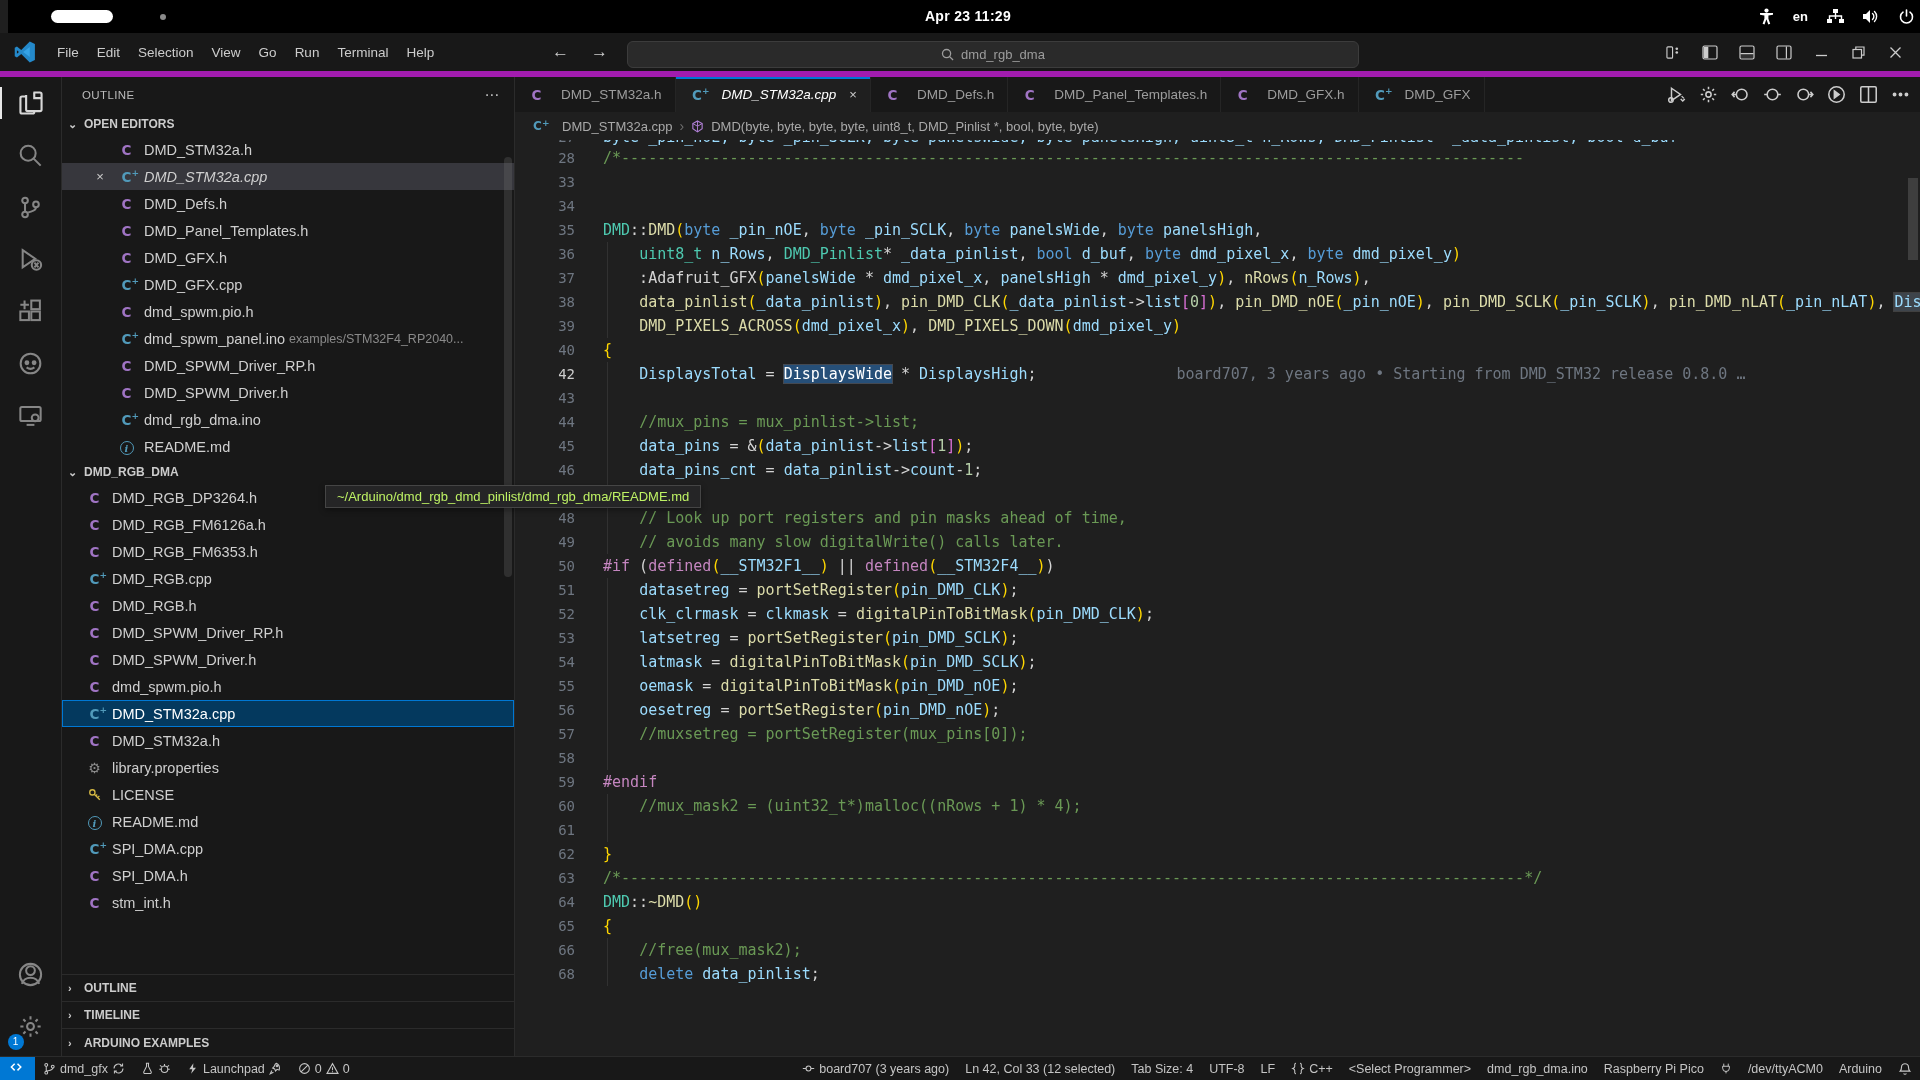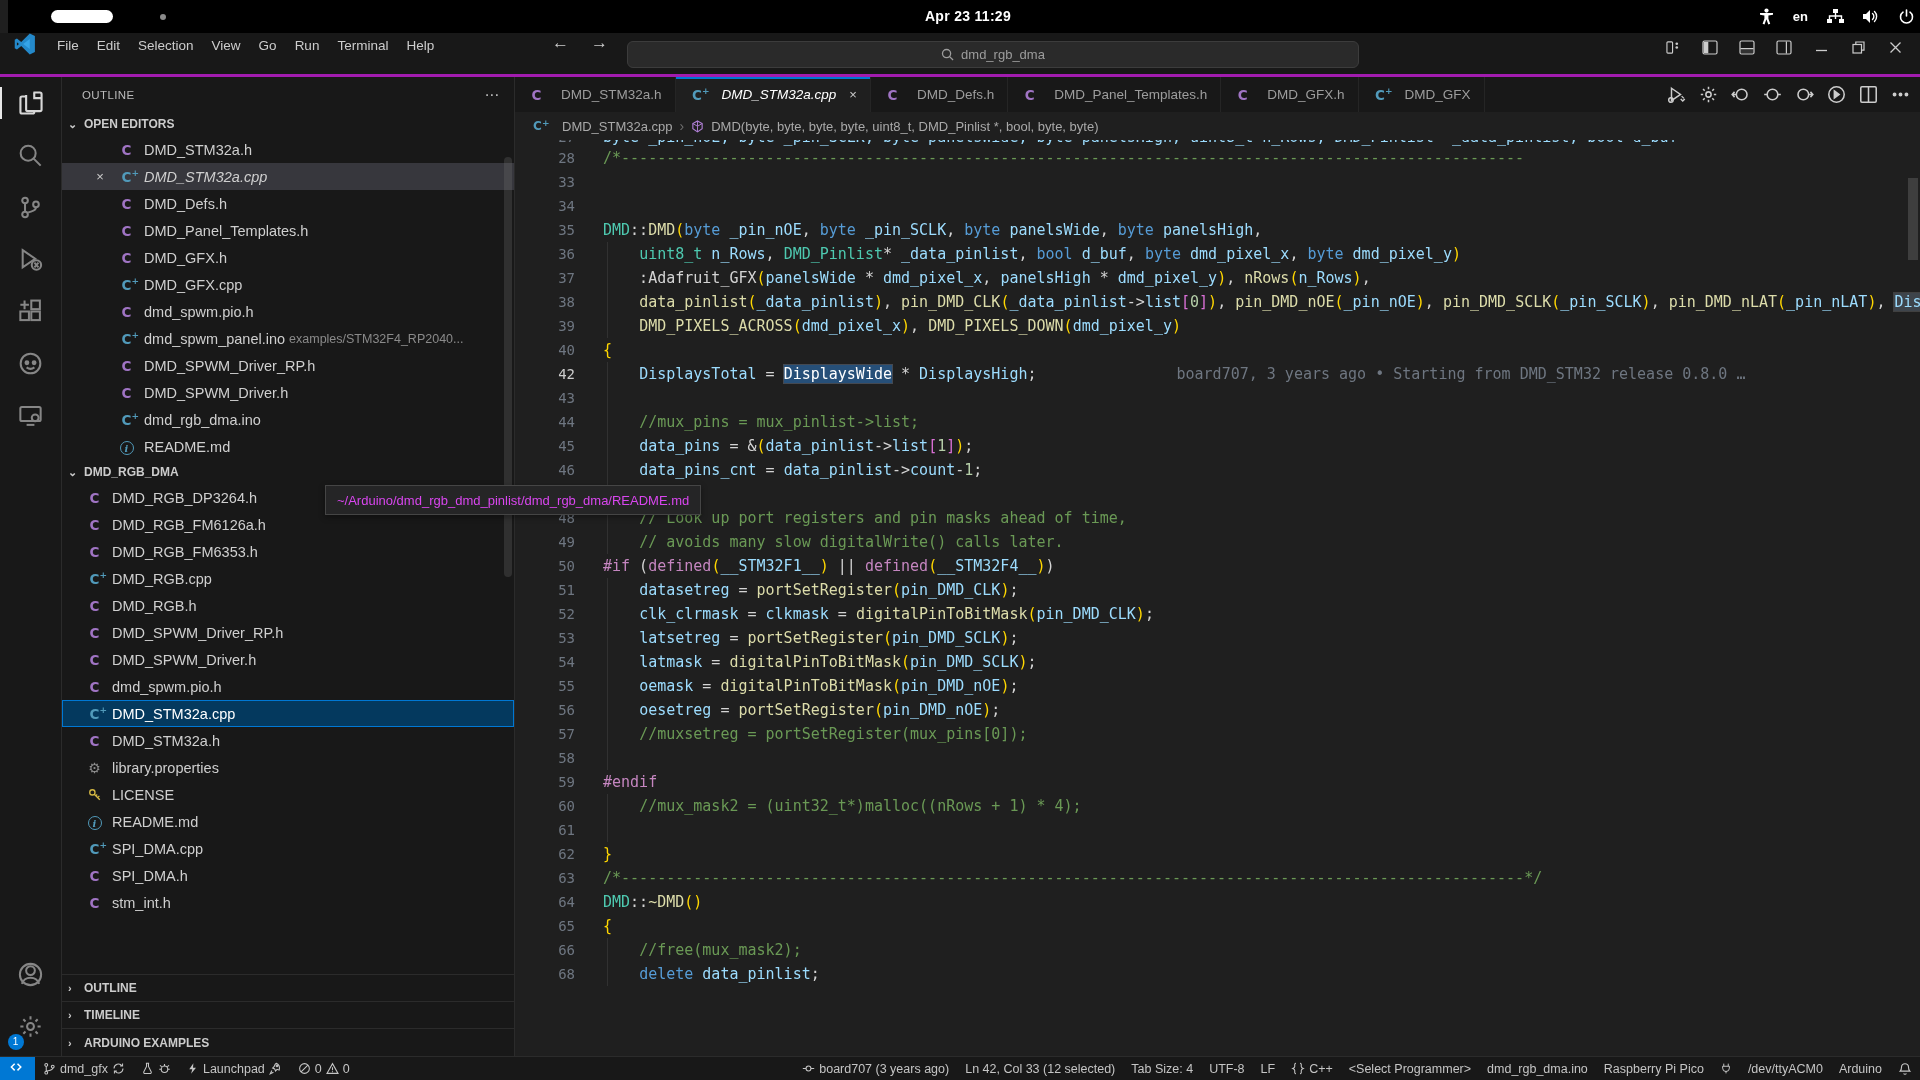--- a/index.html
+++ b/index.html
@@ -10,22 +10,22 @@
   #topbar { position:relative; width:100%; height:33px; background:#000; color:#fff;margin-left:8px; }
   #ws-pill { position:absolute; left:43px; top:10px; width:62px; height:13px; border-radius:7px; background:#fff; }
   #ws-dot { position:absolute; left:152px; top:14px; width:6px; height:6px; border-radius:3px; background:#8a8a8a; }
   #clock { position:absolute; left:0; right:0; top:0; height:33px; line-height:33px; text-align:center;
     font-weight:bold; font-size:14px; letter-spacing:.3px; }
   #sys-icons { position:absolute; right:14px; top:0; height:33px; display:flex; align-items:center; gap:19px; }
   #sys-icons svg { display:block; }
   .sys-lang { font-weight:bold; font-size:13px; }
 
   
-  #titlebar { position:relative; width:100%; height:44px; background:#181818; border-bottom:3px solid #a21caf;
-    display:flex; align-items:flex-start; color:#cccccc; font-size:13.5px; }
+  #titlebar { position:relative; width:100%; height:44px; background:#181818; border-bottom:6px solid #a21caf;
+    display:flex; align-items:center; color:#cccccc; font-size:13.5px; }
   #vscode-logo { width:22px; height:22px; margin:0 12px 0 14px; }
   .menu-item { padding:5px 9px; border-radius:5px; color:#cccccc; cursor:default; }
   #nav-arrows { position:absolute; left:552px; display:flex; gap:22px; color:#cccccc; font-size:17px; }
   #command-center { position:absolute; left:627px; top:8px; width:732px; height:27px; background:#2a2a2a;
     border:1px solid #3c3c3c; border-radius:6px; display:flex; align-items:center; justify-content:center;
     gap:7px; color:#9d9d9d; font-size:13px; }
   #win-icons { position:absolute; right:10px; display:flex; align-items:center; gap:7px; }
   #win-icons .wbtn { width:30px; height:28px; display:flex; align-items:center; justify-content:center; color:#cccccc; }
 
   
@@ -95,22 +95,22 @@
   .clip .inner { position:relative; }
   .tk-cmt{color:#6A9955} .tk-kw{color:#569CD6} .tk-ctrl{color:#C586C0} .tk-type{color:#4EC9B0}
   .tk-fn{color:#DCDCAA} .tk-var{color:#9CDCFE} .tk-num{color:#B5CEA8} .tk-plain{color:#D4D4D4}
   .tk-pgold{color:#FFD700} .tk-ppink{color:#DA70D6}
   .tk-sel{color:#ffffff;background:#264F78;box-shadow:0 0 0 1px rgba(180,200,230,.25);}
   .tk-match{color:#9CDCFE;background:rgba(88,98,112,.55);box-shadow:0 0 0 1px rgba(255,255,255,.15);}
   .blame { color:#6e7681; margin-left:140px; }
   #ed-scroll { position:absolute; right:2px; top:38px; width:10px; height:82px; background:rgba(121,121,121,.35); }
 
   
-  #tooltip { position:absolute; left:325px; top:485px; height:30px; display:flex; align-items:center; padding:0 11px;
-    background:#252526; border:1px solid #454545; color:#d946ef; font-size:13px; z-index:40; box-shadow:0 2px 6px rgba(0,0,0,.4); white-space:nowrap; }
+  #tooltip { position:absolute; left:325px; top:485px; height:23px; display:flex; align-items:center; padding:0 11px;
+    background:#252526; border:1px solid #454545; color:#bef264; font-size:13px; z-index:40; box-shadow:0 2px 6px rgba(0,0,0,.4); white-space:nowrap; }
 
   
   #statusbar { width:100%; height:24px; background:#181818; border-top:1px solid #2b2b2b; display:flex;
     align-items:center; color:#c5c5c5; font-size:12.5px; }
   .st-item { display:flex; align-items:center; gap:4px; padding:0 8px; height:24px; white-space:nowrap; }
   #st-remote { background:#0078d4; color:#fff; padding:0 10px; font-size:12px; }
   #st-right { margin-left:auto; display:flex; align-items:center; }
   .st-ico { display:flex; align-items:center; }
   svg.mini { display:block; }
 </style>

